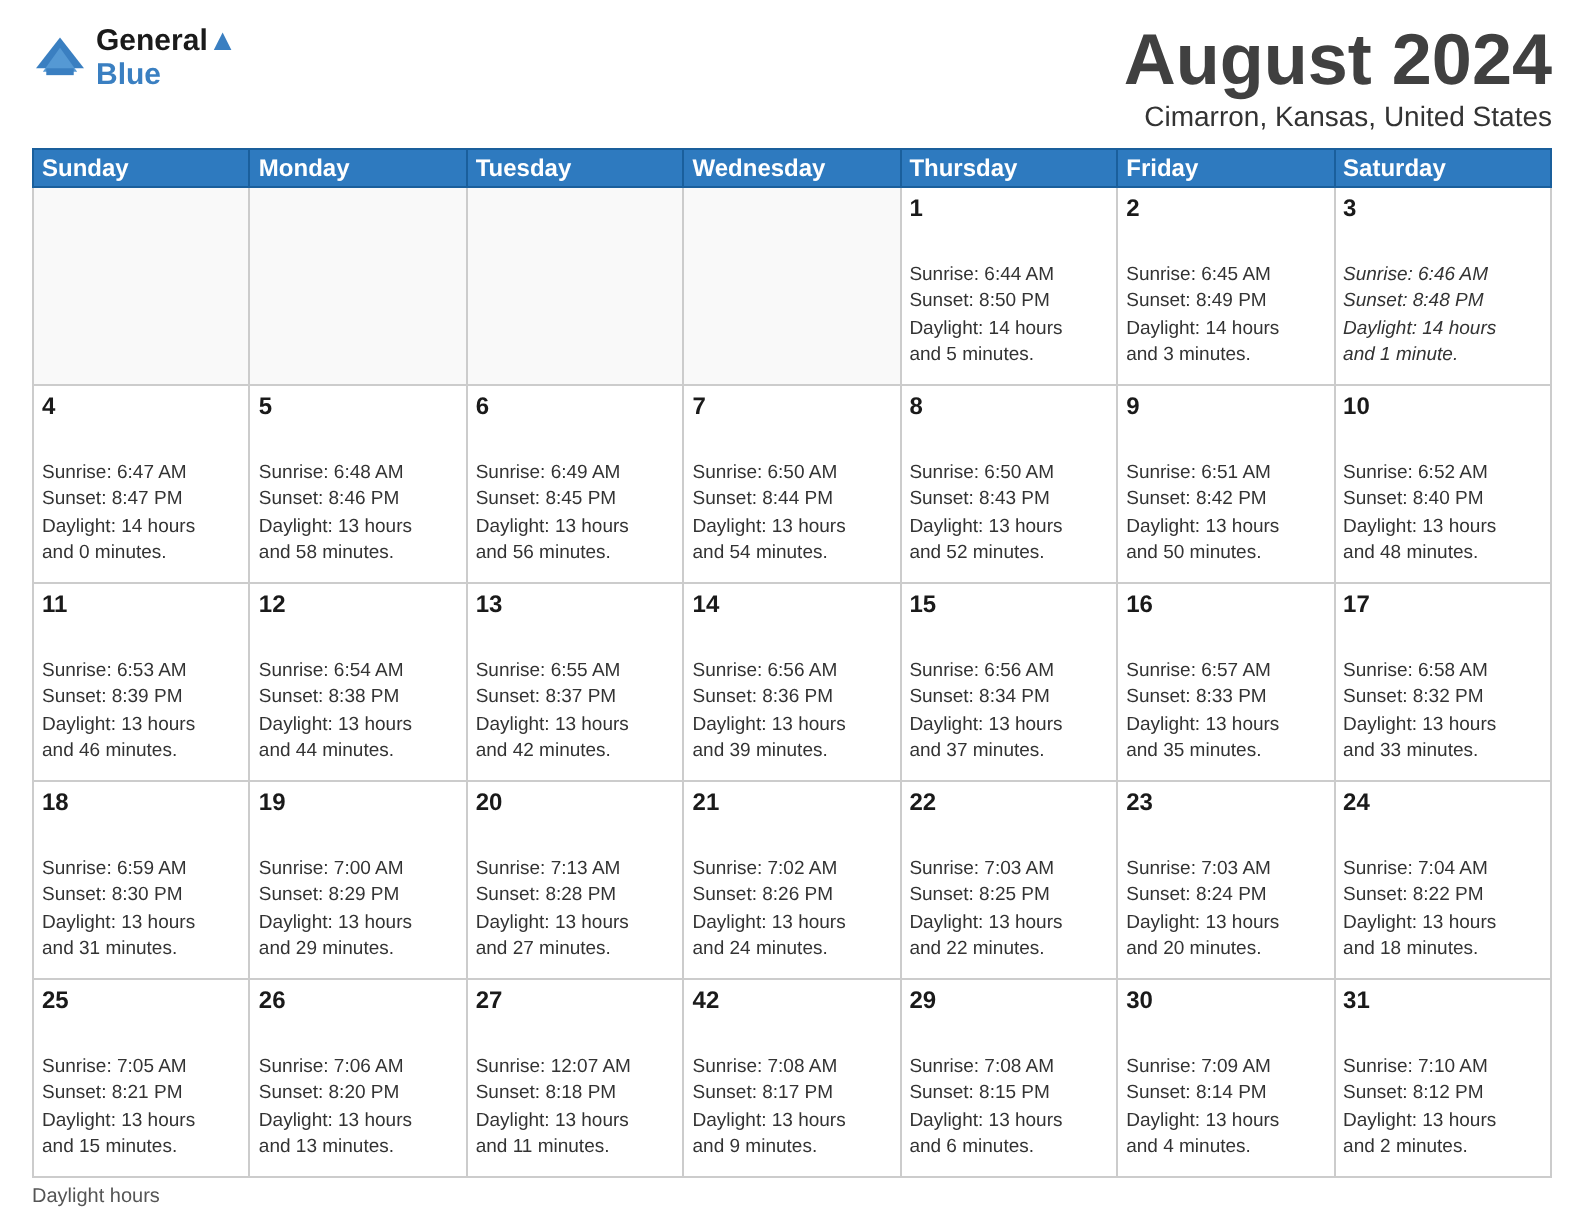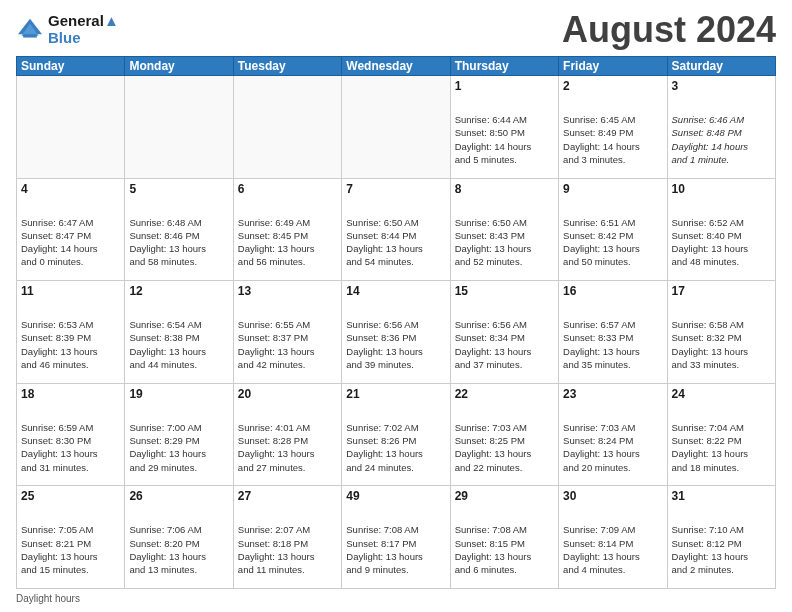--- a/index.html
+++ b/index.html
@@ -104,20 +104,21 @@
         <polygon points="16,8 26,22 6,22" fill="#5599d4"></polygon>
         <rect x="8" y="20" width="16" height="4" fill="#3a7fc1"></rect>
       </svg>
       <div>
         <div style="font-size:15px;font-weight:bold;color:#1a1a1a;">General<span style="color:#3a7fc1;">▲</span></div>
         <div style="font-size:15px;font-weight:bold;color:#3a7fc1;">Blue</div>
       </div>
     </div>
     <div class="title-area">
       <div class="month-title">August 2024</div>
+      <div class="location">Cimarron, Kansas, United States</div>
     </div>
   </div>
 
   <table class="calendar">
     <thead>
       <tr>
       <th>Sunday</th>
           <th>Monday</th>
           <th>Tuesday</th>
           <th>Wednesday</th>
@@ -266,21 +267,21 @@
           </td>
           <td>
             <div class="day-number">19</div>
             <div class="day-info" style="white-space: pre-line;">Sunrise: 7:00 AM
 Sunset: 8:29 PM
 Daylight: 13 hours
 and 29 minutes.</div>
           </td>
           <td>
             <div class="day-number">20</div>
-            <div class="day-info" style="white-space: pre-line;">Sunrise: 4:01 AM
+            <div class="day-info" style="white-space: pre-line;">Sunrise: 7:13 AM
 Sunset: 8:28 PM
 Daylight: 13 hours
 and 27 minutes.</div>
           </td>
           <td>
             <div class="day-number">21</div>
             <div class="day-info" style="white-space: pre-line;">Sunrise: 7:02 AM
 Sunset: 8:26 PM
 Daylight: 13 hours
 and 24 minutes.</div>
@@ -317,27 +318,27 @@
           </td>
           <td>
             <div class="day-number">26</div>
             <div class="day-info" style="white-space: pre-line;">Sunrise: 7:06 AM
 Sunset: 8:20 PM
 Daylight: 13 hours
 and 13 minutes.</div>
           </td>
           <td>
             <div class="day-number">27</div>
-            <div class="day-info" style="white-space: pre-line;">Sunrise: 2:07 AM
+            <div class="day-info" style="white-space: pre-line;">Sunrise: 12:07 AM
 Sunset: 8:18 PM
 Daylight: 13 hours
 and 11 minutes.</div>
           </td>
           <td>
-            <div class="day-number">49</div>
+            <div class="day-number">42</div>
             <div class="day-info" style="white-space: pre-line;">Sunrise: 7:08 AM
 Sunset: 8:17 PM
 Daylight: 13 hours
 and 9 minutes.</div>
           </td>
           <td>
             <div class="day-number">29</div>
             <div class="day-info" style="white-space: pre-line;">Sunrise: 7:08 AM
 Sunset: 8:15 PM
 Daylight: 13 hours

